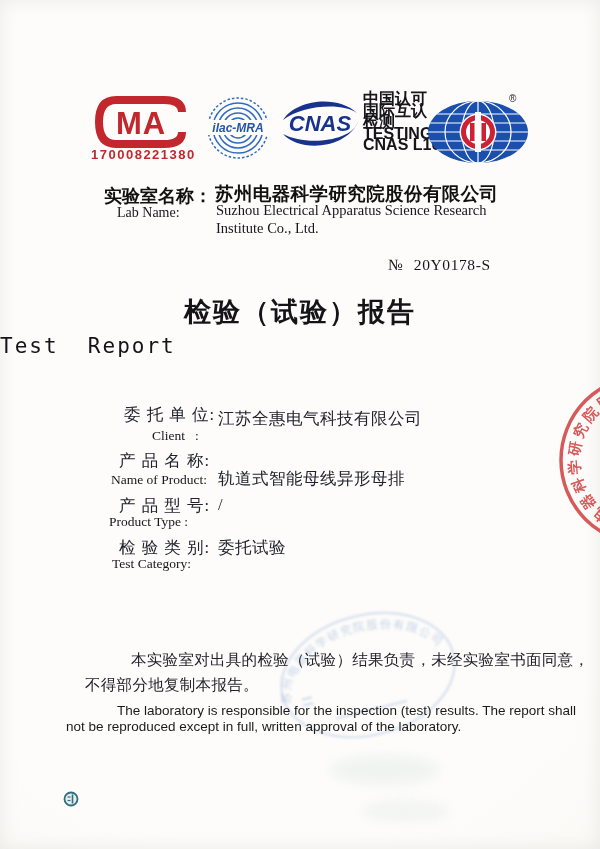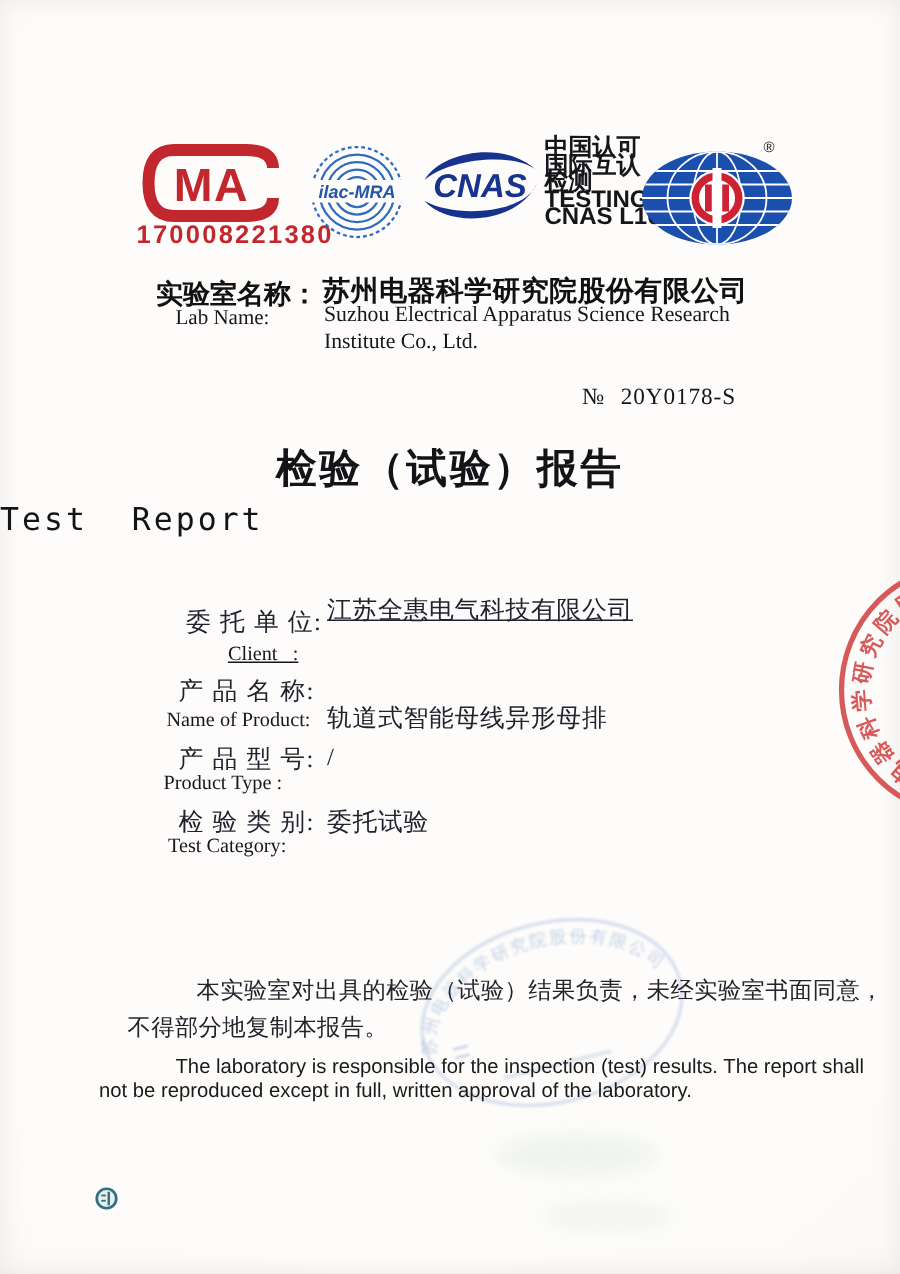--- a/index.html
+++ b/index.html
@@ -11,21 +11,21 @@
     box-shadow:inset 0 0 18px rgba(160,155,148,0.18);
     overflow:hidden;
     font-family:"Liberation Serif","DejaVu Serif",serif;
     color:#1d1d22;
   }
   .abs{position:absolute;}
   .nowrap{white-space:pre;}
 
   
   .cma-number{font-family:"Liberation Sans","DejaVu Sans",sans-serif;font-weight:bold;
-    font-size:17px;color:#c1272d;letter-spacing:1.5px;}
+    font-size:13px;color:#c1272d;letter-spacing:1.5px;}
   .accred{font-family:"Liberation Sans","DejaVu Sans",sans-serif;font-weight:bold;
     font-size:16px;line-height:11.5px;color:#15151a;}
   .registered{font-family:"Liberation Sans",sans-serif;font-size:10px;color:#222;}
 
   
   .lab-label-zh{font-family:"Liberation Sans","DejaVu Sans",sans-serif;font-weight:bold;font-size:18px;color:#111;}
   .lab-name-zh{font-family:"Liberation Sans","DejaVu Sans",sans-serif;font-weight:bold;font-size:18.5px;letter-spacing:0.4px;color:#111;}
   .lab-en{font-size:14.5px;color:#16161c;}
 
   
@@ -118,22 +118,22 @@
   <div class="abs lab-en" style="left:216px;top:220px;">Institute Co., Ltd.</div>
 
   <div class="abs report-no" style="left:388px;top:256px;">
     <span>№</span><span class="val">20Y0178-S</span>
   </div>
 
   <div class="abs title-zh" style="top:294px;">检验（试验）报告</div>
   <div class="abs title-en nowrap" style="top:334px;">Test  Report</div>
 
   <div class="abs f-zh nowrap" style="left:124px;top:404px;">委 托 单 位:</div>
-  <div class="abs f-val" style="left:218px;top:396px;text-decoration:underline;">江苏全惠电气科技有限公司</div>
-  <div class="abs f-en nowrap" style="left:152px;top:428px;text-decoration:underline;">Client   :</div>
+  <div class="abs f-val" style="left:218px;top:408px;">江苏全惠电气科技有限公司</div>
+  <div class="abs f-en nowrap" style="left:152px;top:428px;">Client   :</div>
 
   <div class="abs f-zh nowrap" style="left:119px;top:450px;">产 品 名 称:</div>
   <div class="abs f-val" style="left:218px;top:468px;">轨道式智能母线异形母排</div>
   <div class="abs f-en nowrap" style="left:111px;top:472px;">Name of Product:</div>
 
   <div class="abs f-zh nowrap" style="left:119px;top:495px;">产 品 型 号:</div>
   <div class="abs f-val" style="left:218px;top:495px;">/</div>
   <div class="abs f-en nowrap" style="left:109px;top:514px;">Product Type :</div>
 
   <div class="abs f-zh nowrap" style="left:119px;top:537px;">检 验 类 别:</div>

